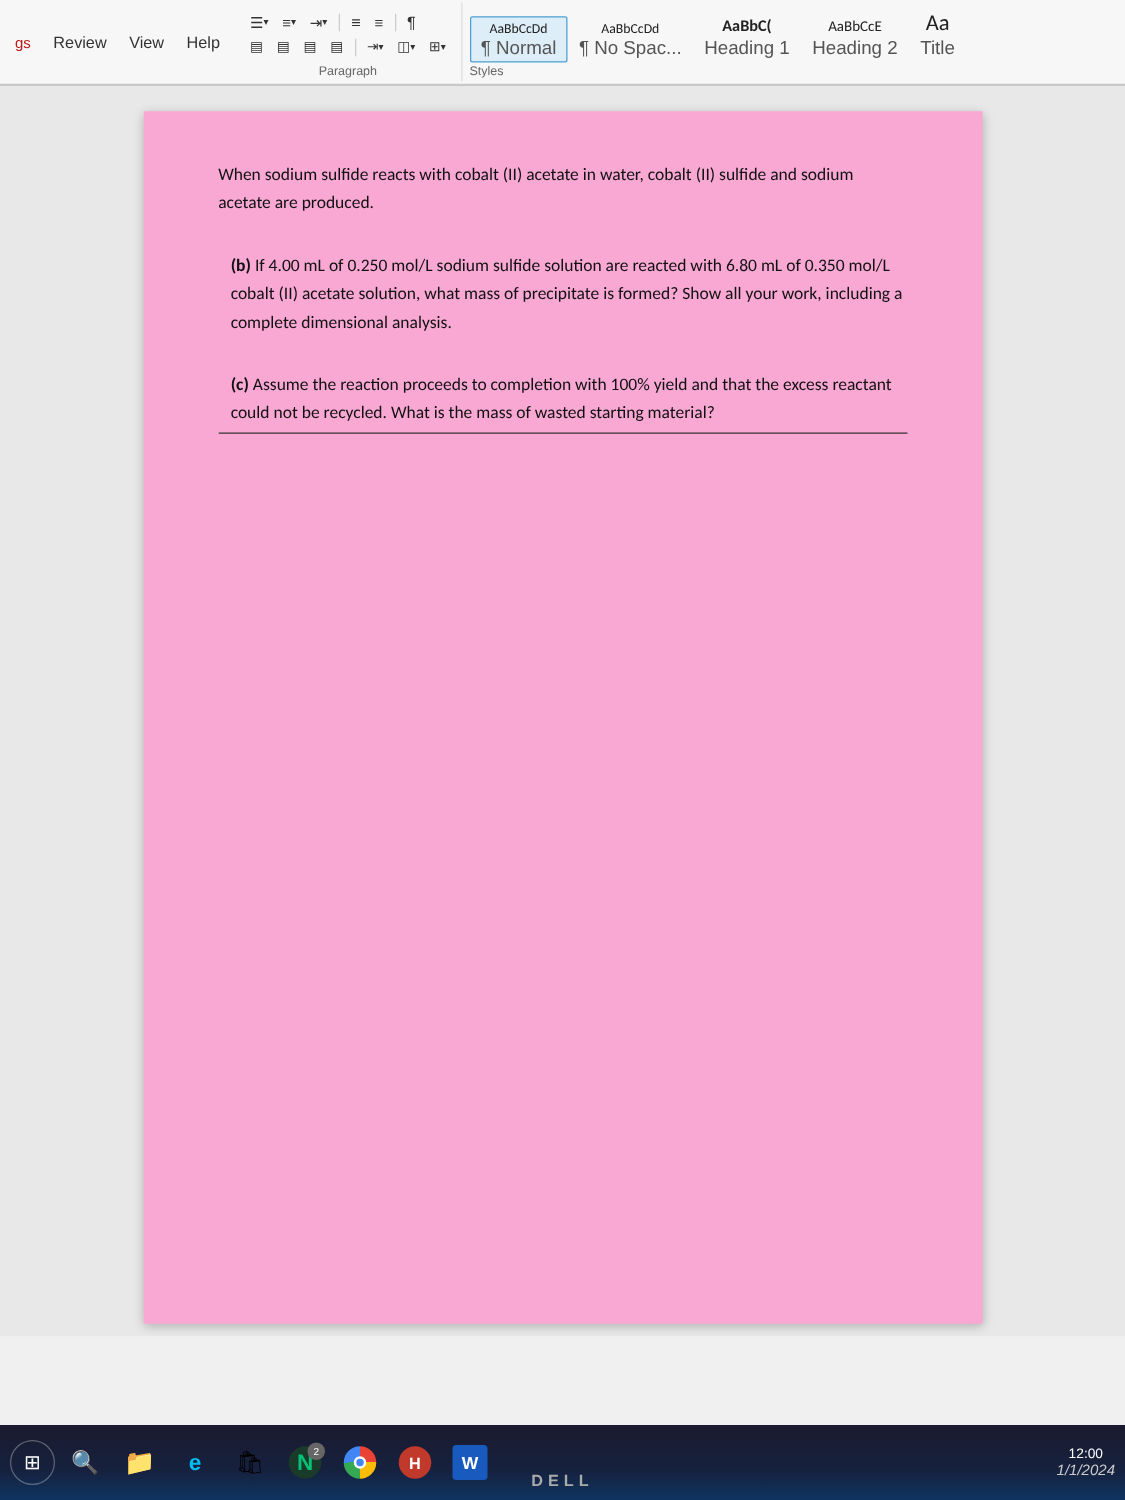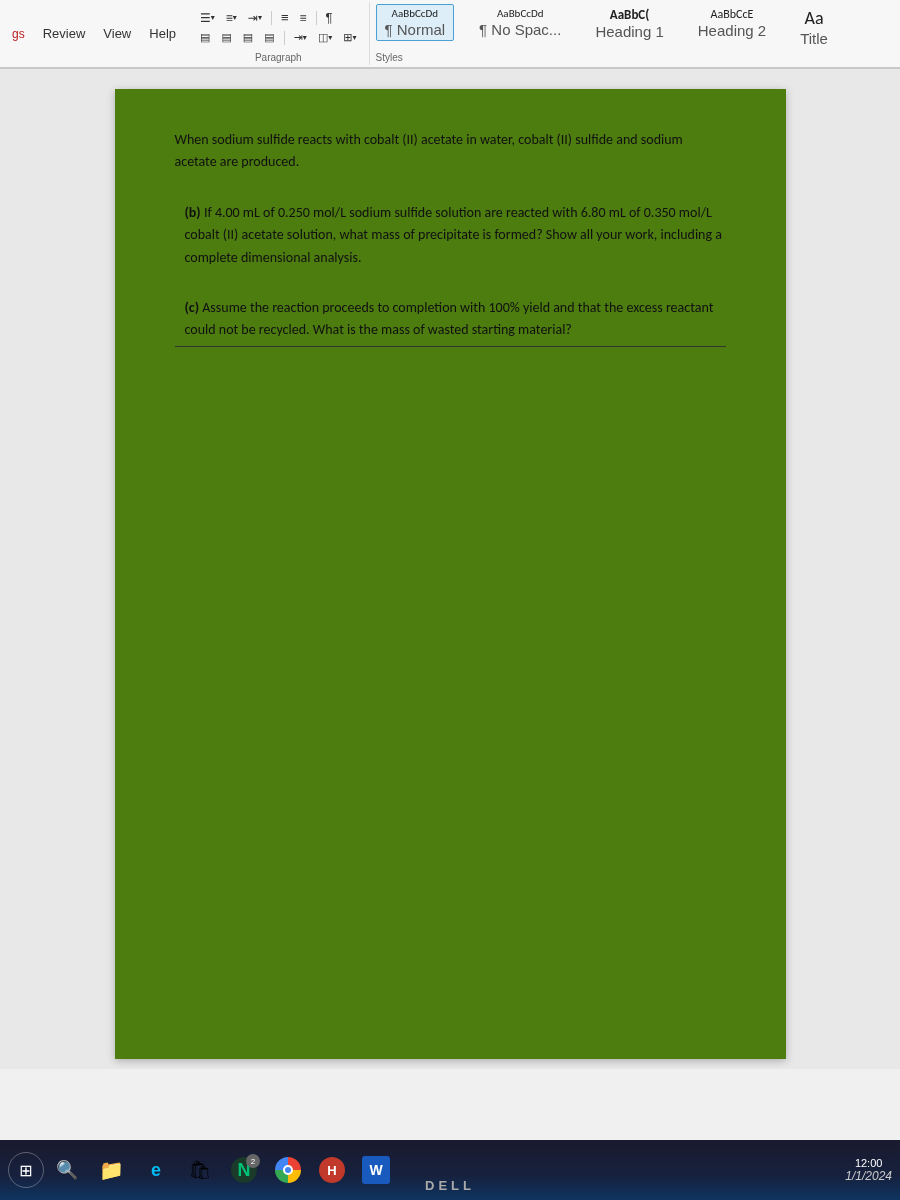--- a/index.html
+++ b/index.html
@@ -33,21 +33,21 @@
     .document-wrapper {
       background: #e8e8e8;
       display: flex;
       justify-content: center;
       padding: 20px 0 10px 0;
       height: calc(1200px - 140px - 60px);
       overflow: hidden;
     }
 
     .document-page {
-      background: #4d7c0f;
+      background: #f9a8d4;
       width: 671px;
       min-height: 900px;
       padding: 40px 60px 40px 60px;
       box-shadow: 0 2px 8px rgba(0,0,0,0.25);
       position: relative;
     }
 
     .doc-text {
       font-family: Calibri, 'Times New Roman', serif;
       font-size: 14px;
@@ -300,21 +300,21 @@
               <span style="font-size:11px;">⊞</span>
               <span style="font-size:8px;">▾</span>
             </button>
           </div>
         </div>
       </div>
       <div class="ribbon-group-label">Paragraph</div>
     </div>
 
     <div style="display:flex;flex-direction:column;flex:1;padding:2px 6px;">
-      <div style="display:flex;align-items:flex-start;gap:16px;">
+      <div style="display:flex;align-items:flex-end;gap:0;">
 
         <div class="style-box active">
           <span class="style-box-text style-normal" style="font-size:11px;">AaBbCcDd</span>
           <span class="style-box-label">¶ Normal</span>
         </div>
 
         <div class="style-box">
           <span class="style-box-text style-nospace" style="font-size:11px;">AaBbCcDd</span>
           <span class="style-box-label">¶ No Spac...</span>
         </div>

